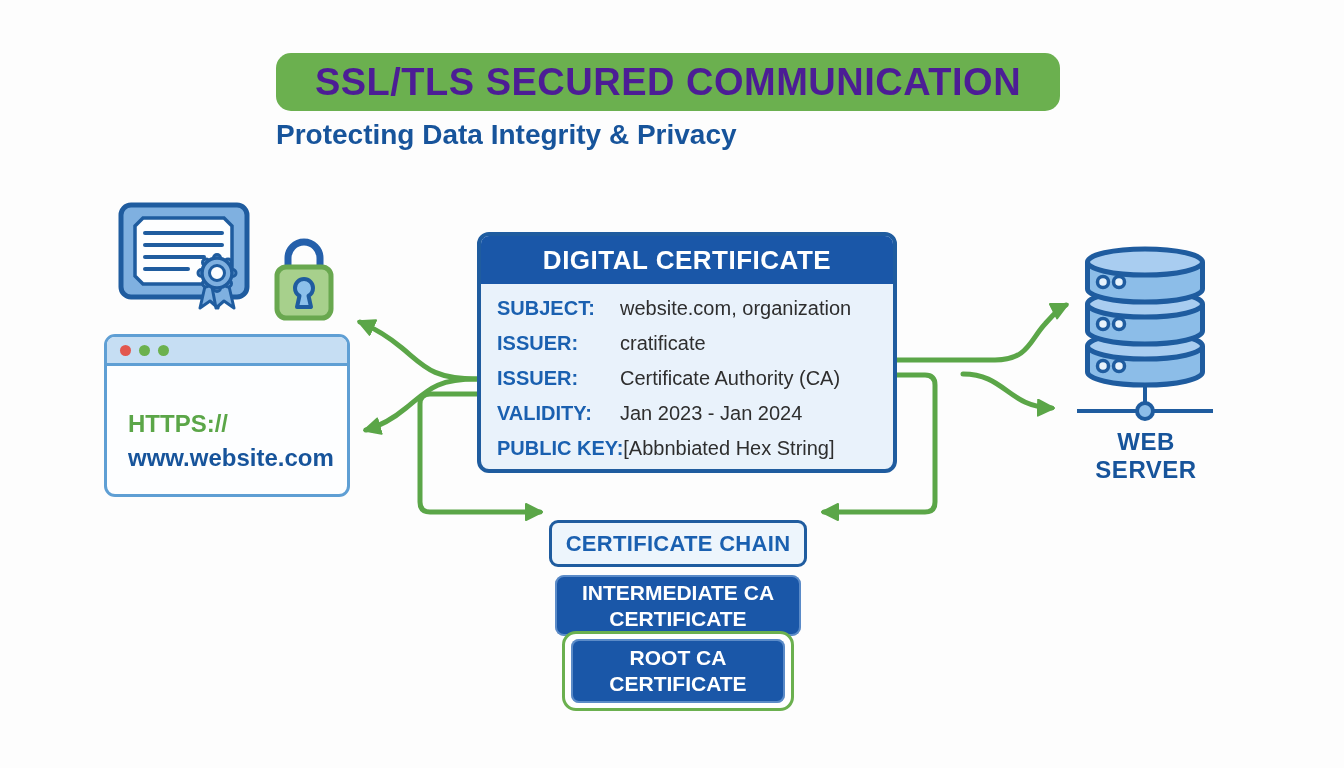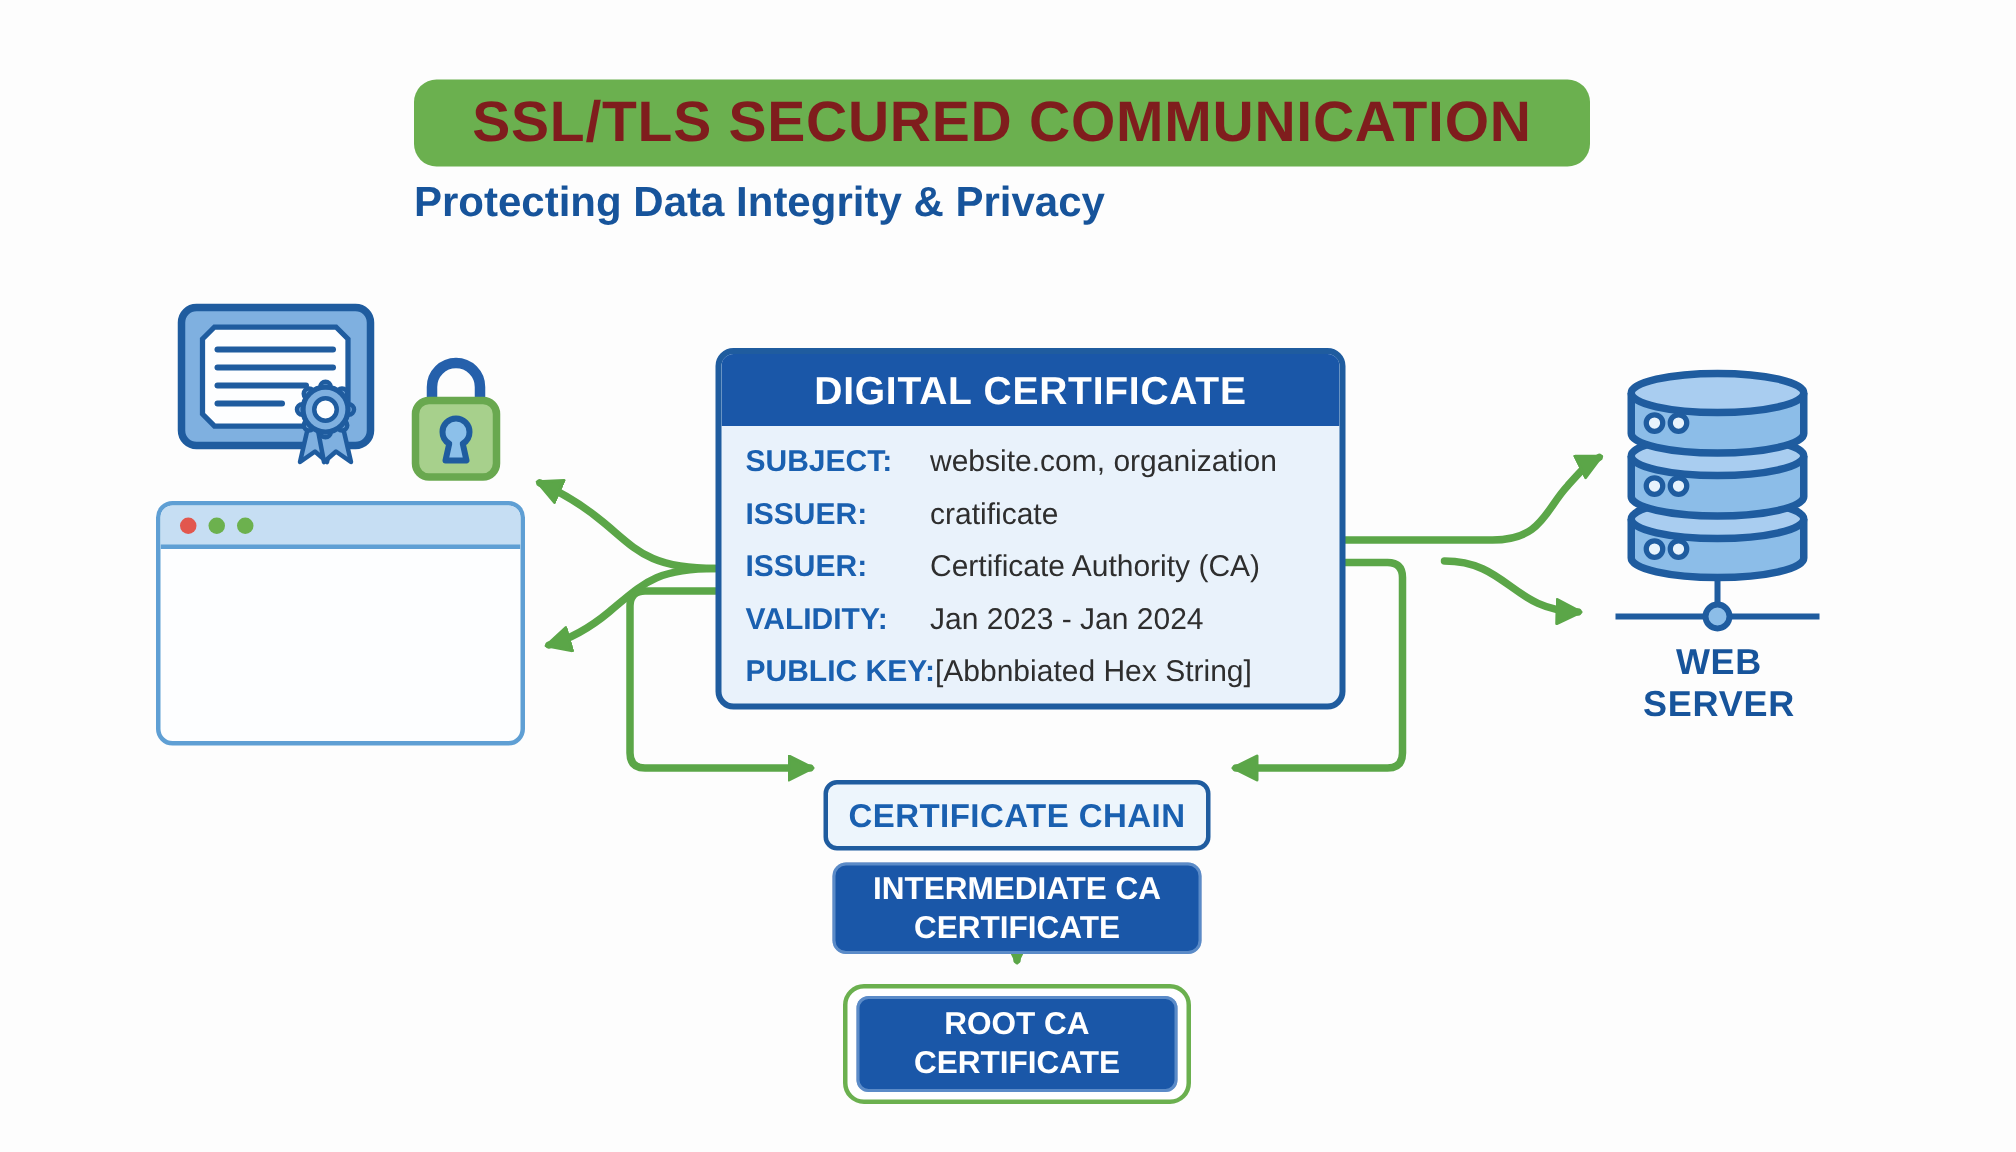--- a/index.html
+++ b/index.html
@@ -14,21 +14,21 @@
   .connectors { position:absolute; left:0; top:0; width:1344px; height:768px; pointer-events:none; }
   .conn { fill:none; stroke:var(--arrow-green,#5ba648); stroke-width:5; stroke-linecap:round; }
 
   
   .banner {
     left:276px; top:53px; width:784px; height:58px;
     background:var(--banner-green,#6bb04f); border-radius:15px;
     display:flex; align-items:center; justify-content:center;
   }
   .banner-title {
-    color:#7f1d1d; font-size:38px; font-weight:bold; letter-spacing:.5px; white-space:nowrap;
+    color:#4c1d95; font-size:38px; font-weight:bold; letter-spacing:.5px; white-space:nowrap;
   }
   .subtitle {
     left:276px; top:119px; width:784px; text-align:left;
     color:var(--text-blue,#17549b); font-size:28px; font-weight:bold;
   }
 
   
   .cert-icon  { left:118px; top:202px; }
   .lock-icon  { left:272px; top:230px; }
 
@@ -85,21 +85,21 @@
     color:var(--label-blue,#1a60b0); font-size:22px; font-weight:bold; letter-spacing:.3px;
   }
   .inter-box {
     left:555px; top:563px; width:246px; height:61px;
     background:var(--deep-blue,#1a57a8); border-radius:9px;
     box-shadow:inset 0 0 0 2px rgba(170,205,240,.45);
     display:flex; flex-direction:column; align-items:center; justify-content:center;
     color:#ffffff; font-size:21px; font-weight:bold; line-height:26px;margin-top:12px;
   }
   .root-outer {
-    left:562px; top:656px; width:232px; height:80px;
+    left:562px; top:631px; width:232px; height:80px;
     background:#ffffff; border:3px solid var(--banner-green,#6bb04f); border-radius:14px;
     box-sizing:border-box;
   }
   .root-box {
     position:absolute; left:6px; top:5px; right:6px; bottom:5px;
     background:var(--deep-blue,#1a57a8); border-radius:8px;
     box-shadow:inset 0 0 0 2px rgba(170,205,240,.45);
     display:flex; flex-direction:column; align-items:center; justify-content:center;
     color:#ffffff; font-size:21px; font-weight:bold; line-height:26px;
   }
@@ -171,20 +171,24 @@
     <rect x="5" y="37" width="54" height="51" rx="9" fill="#a7d08c" stroke="#69a84f" stroke-width="5"></rect>
     <path d="M32,49 a9,9 0 0 1 9,9 a9,9 0 0 1 -4.5,7.8 L39,77 H25 L27.5,65.8 A9,9 0 0 1 23,58 a9,9 0 0 1 9,-9 Z" fill="#8cc0ea" class="st-blue" stroke-width="4" stroke-linejoin="round"></path>
   </svg>
 
   <div class="abs browser">
     <div class="browser-bar">
       <span class="dot dot-red"></span>
       <span class="dot dot-green"></span>
       <span class="dot dot-green"></span>
     </div>
+    <div class="browser-body">
+      <div class="browser-protocol">HTTPS://</div>
+      <div class="browser-url">www.website.com</div>
+    </div>
   </div>
 
   <div class="abs cert-box">
     <div class="cert-header">DIGITAL CERTIFICATE</div>
     <div class="cert-body">
       <div class="cert-row">
         <span class="cert-label">SUBJECT:</span>
         <span class="cert-value">website.com, organization</span>
       </div>
       <div class="cert-row">

